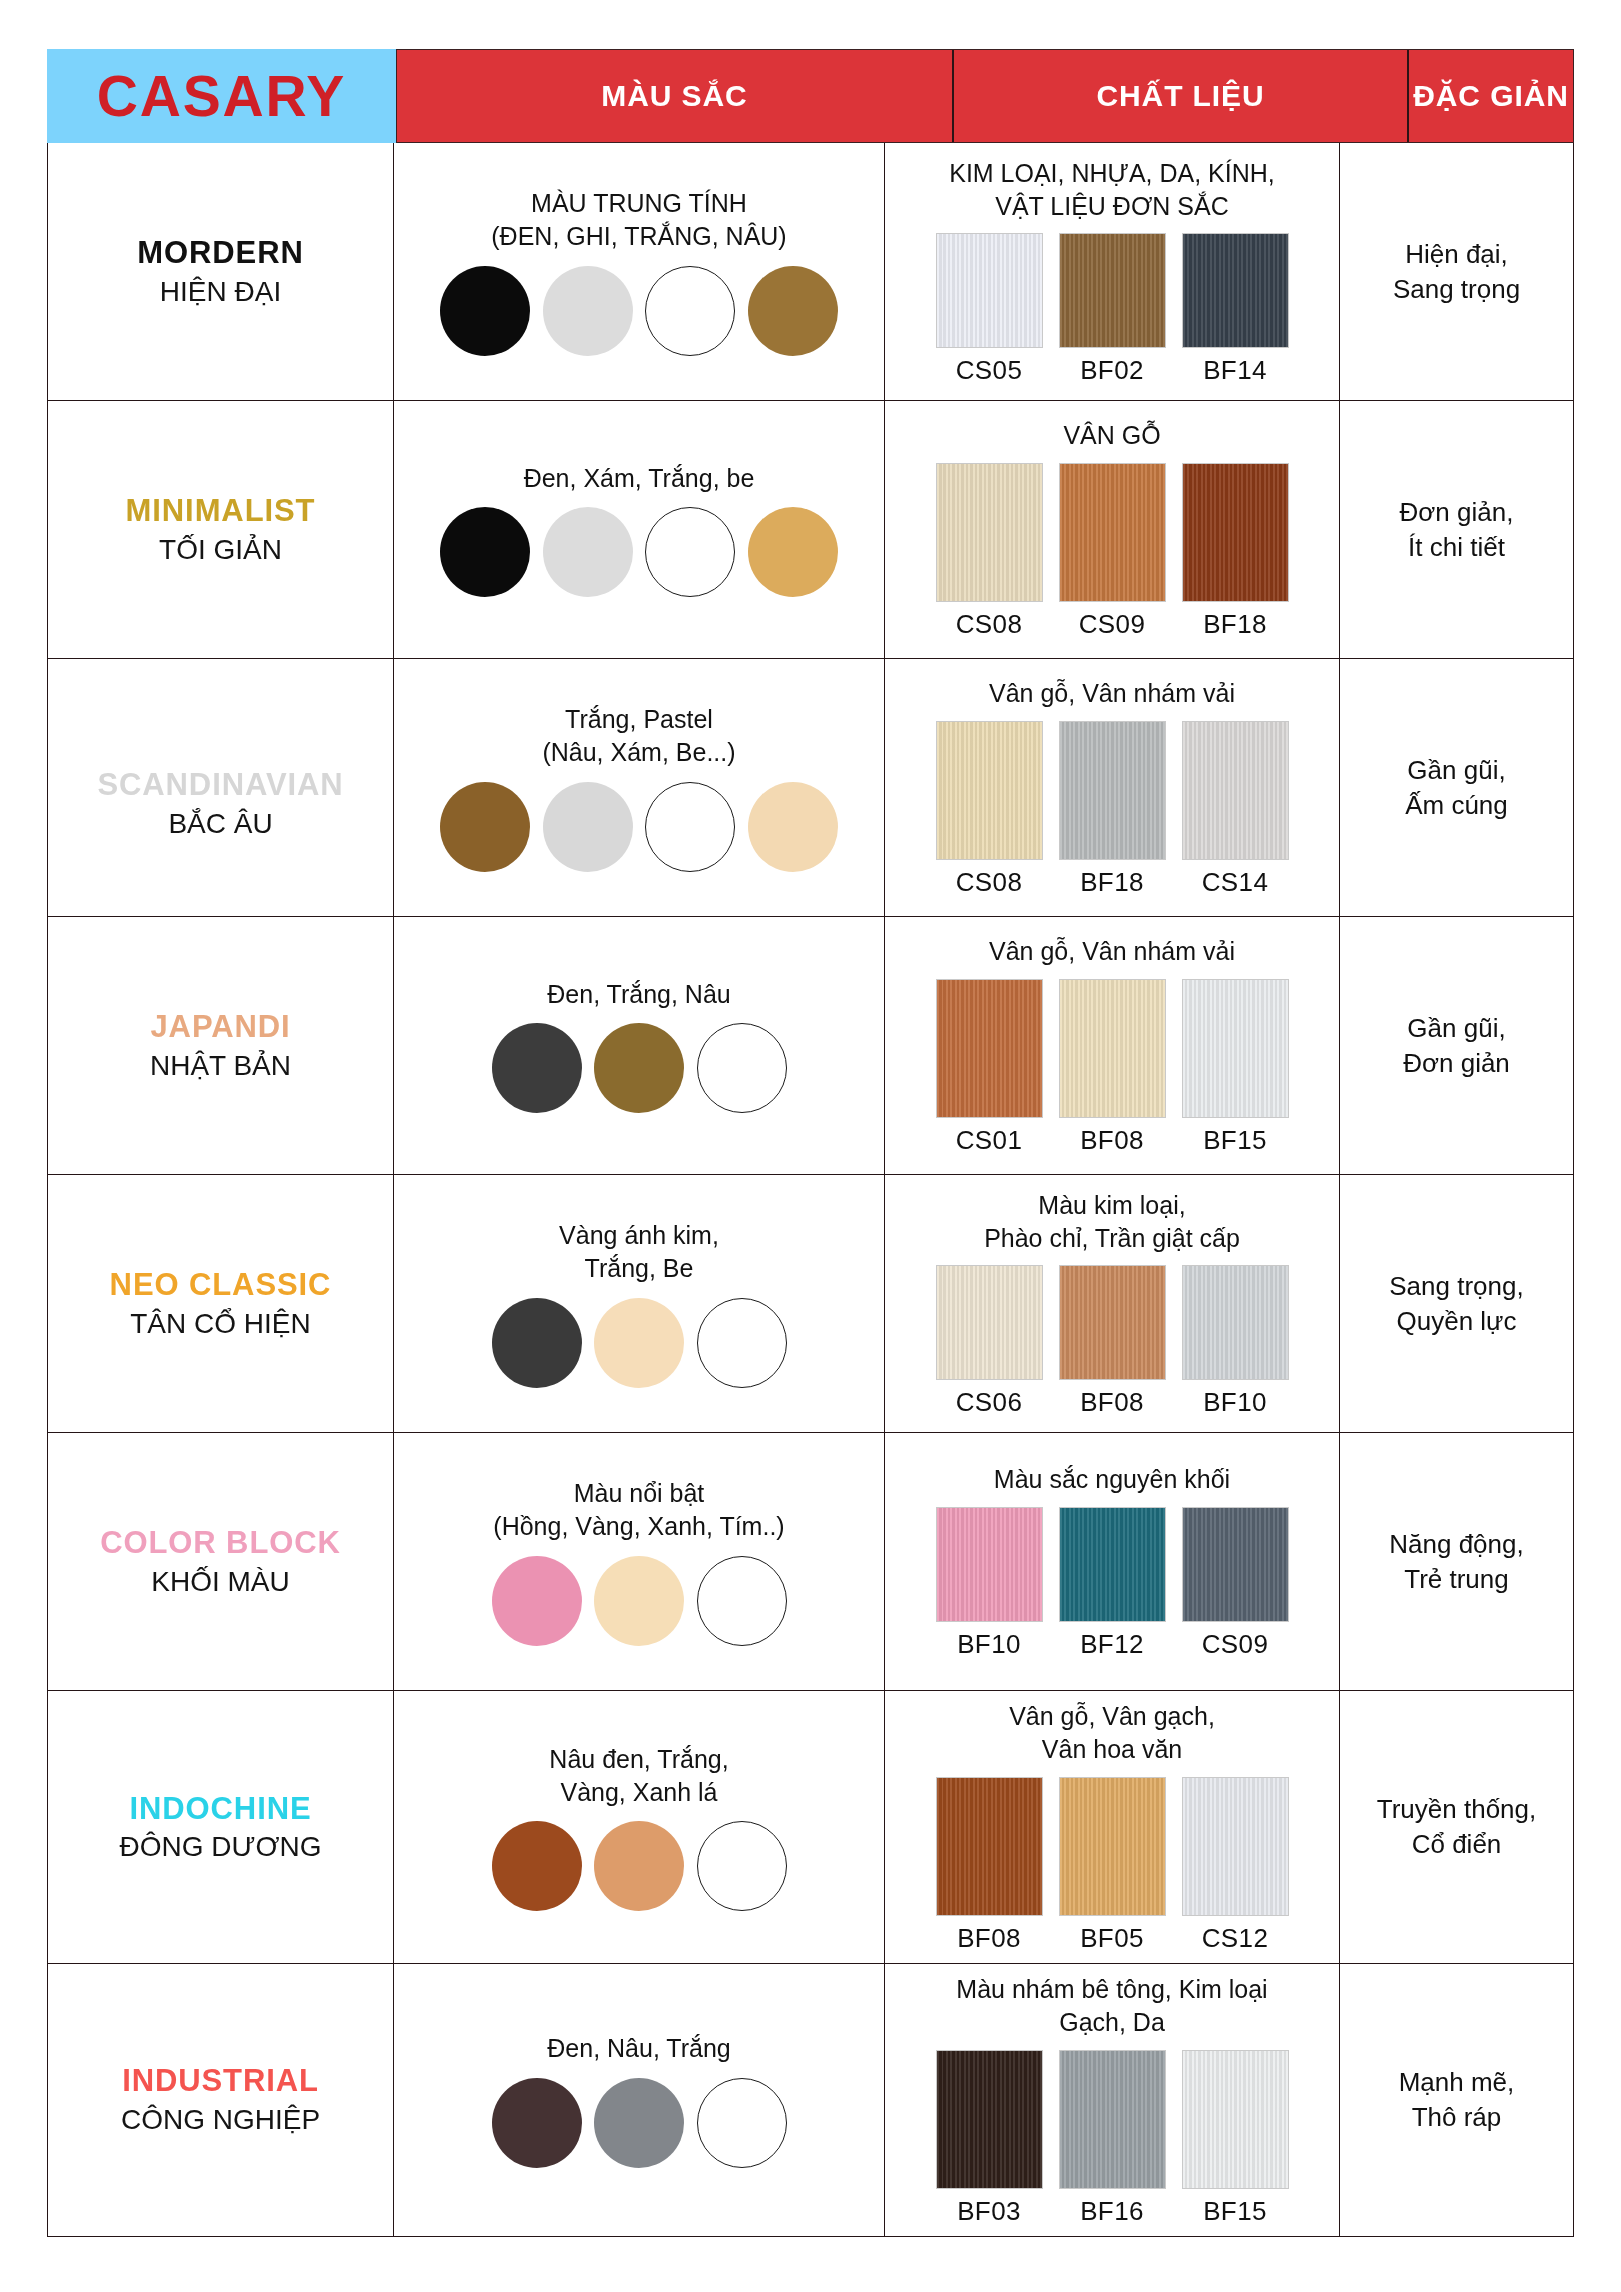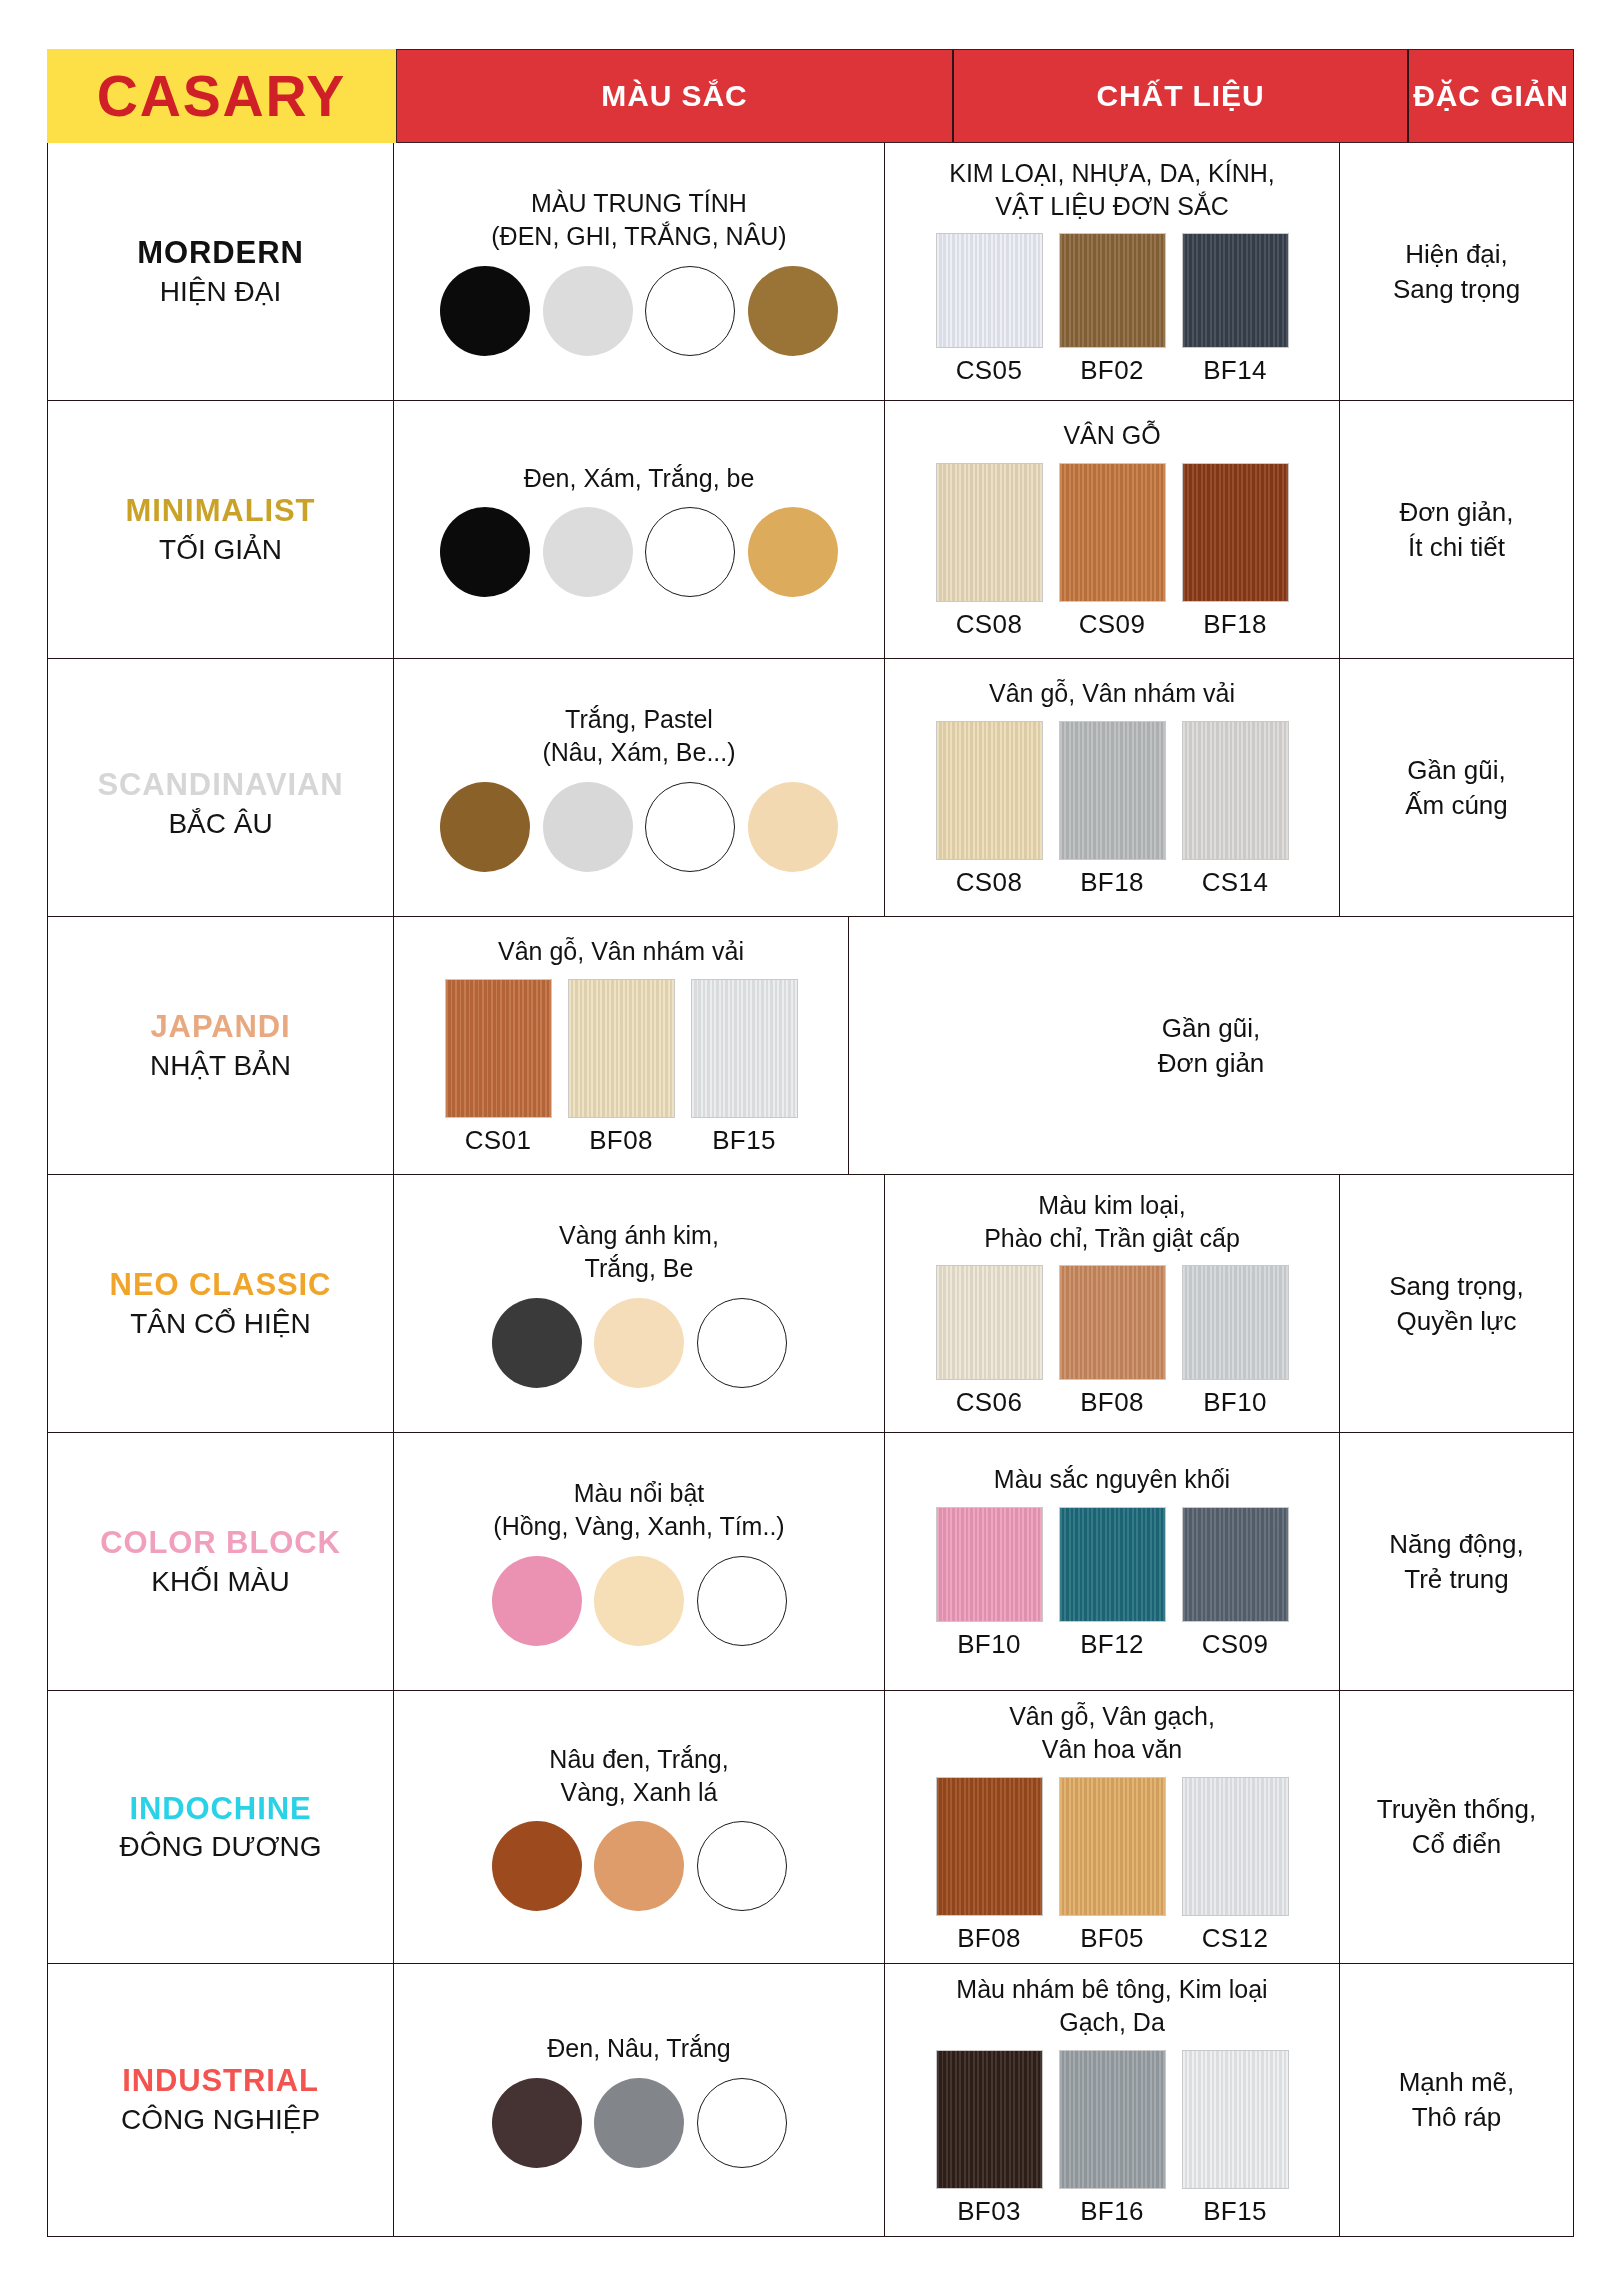--- a/index.html
+++ b/index.html
@@ -22,21 +22,21 @@
     display: flex;
     align-items: stretch;
     height: 94px;
     margin: 49px 47px 0 47px;
   }
   .brand-cell {
     width: 349px;
     display: flex;
     align-items: center;
     justify-content: center;
-    background: #fde047;
+    background: #7dd3fc;
   }
   .brand-logo {
     font-size: 57px;
     font-weight: 700;
     letter-spacing: 1.8px;
     color: #CF2027;
     font-family: "Liberation Sans", sans-serif;
     line-height: 1;
   }
   .hdr-group {
@@ -298,20 +298,28 @@
         <div class="cell c-feature">
           <div class="feature-text">Gần gũi,
 Ấm cúng</div>
         </div>
       </div>
       <div class="row">
         <div class="cell c-style">
           <div class="style-en" style="color: rgb(232, 169, 128);">JAPANDI</div>
           <div class="style-vi">NHẬT BẢN</div>
         </div>
+        <div class="cell c-color">
+          <div class="color-caption">Đen, Trắng, Nâu</div>
+          <div class="swatch-row">
+            <div class="dot" style="background: rgb(60, 60, 60);"></div>
+            <div class="dot" style="background: rgb(138, 107, 46);"></div>
+            <div class="dot outline" style="background: rgb(255, 255, 255);"></div>
+          </div>
+        </div>
         <div class="cell c-material">
           <div class="mat-caption">Vân gỗ, Vân nhám vải</div>
           <div class="mat-row">
             <div class="mat-item">
               <div class="mat-chip tall" style="background: repeating-linear-gradient(90deg, rgba(255, 255, 255, 0.1) 0px, rgba(255, 255, 255, 0.1) 1.8px, rgba(0, 0, 0, 0.07) 1.8px, rgba(0, 0, 0, 0.07) 4.5px) rgb(192, 108, 60);"></div>
               <div class="mat-code">CS01</div>
             </div>
             <div class="mat-item">
               <div class="mat-chip tall" style="background: repeating-linear-gradient(90deg, rgba(255, 255, 255, 0.1) 0px, rgba(255, 255, 255, 0.1) 1.8px, rgba(0, 0, 0, 0.07) 1.8px, rgba(0, 0, 0, 0.07) 4.5px) rgb(238, 224, 189);"></div>
               <div class="mat-code">BF08</div>

